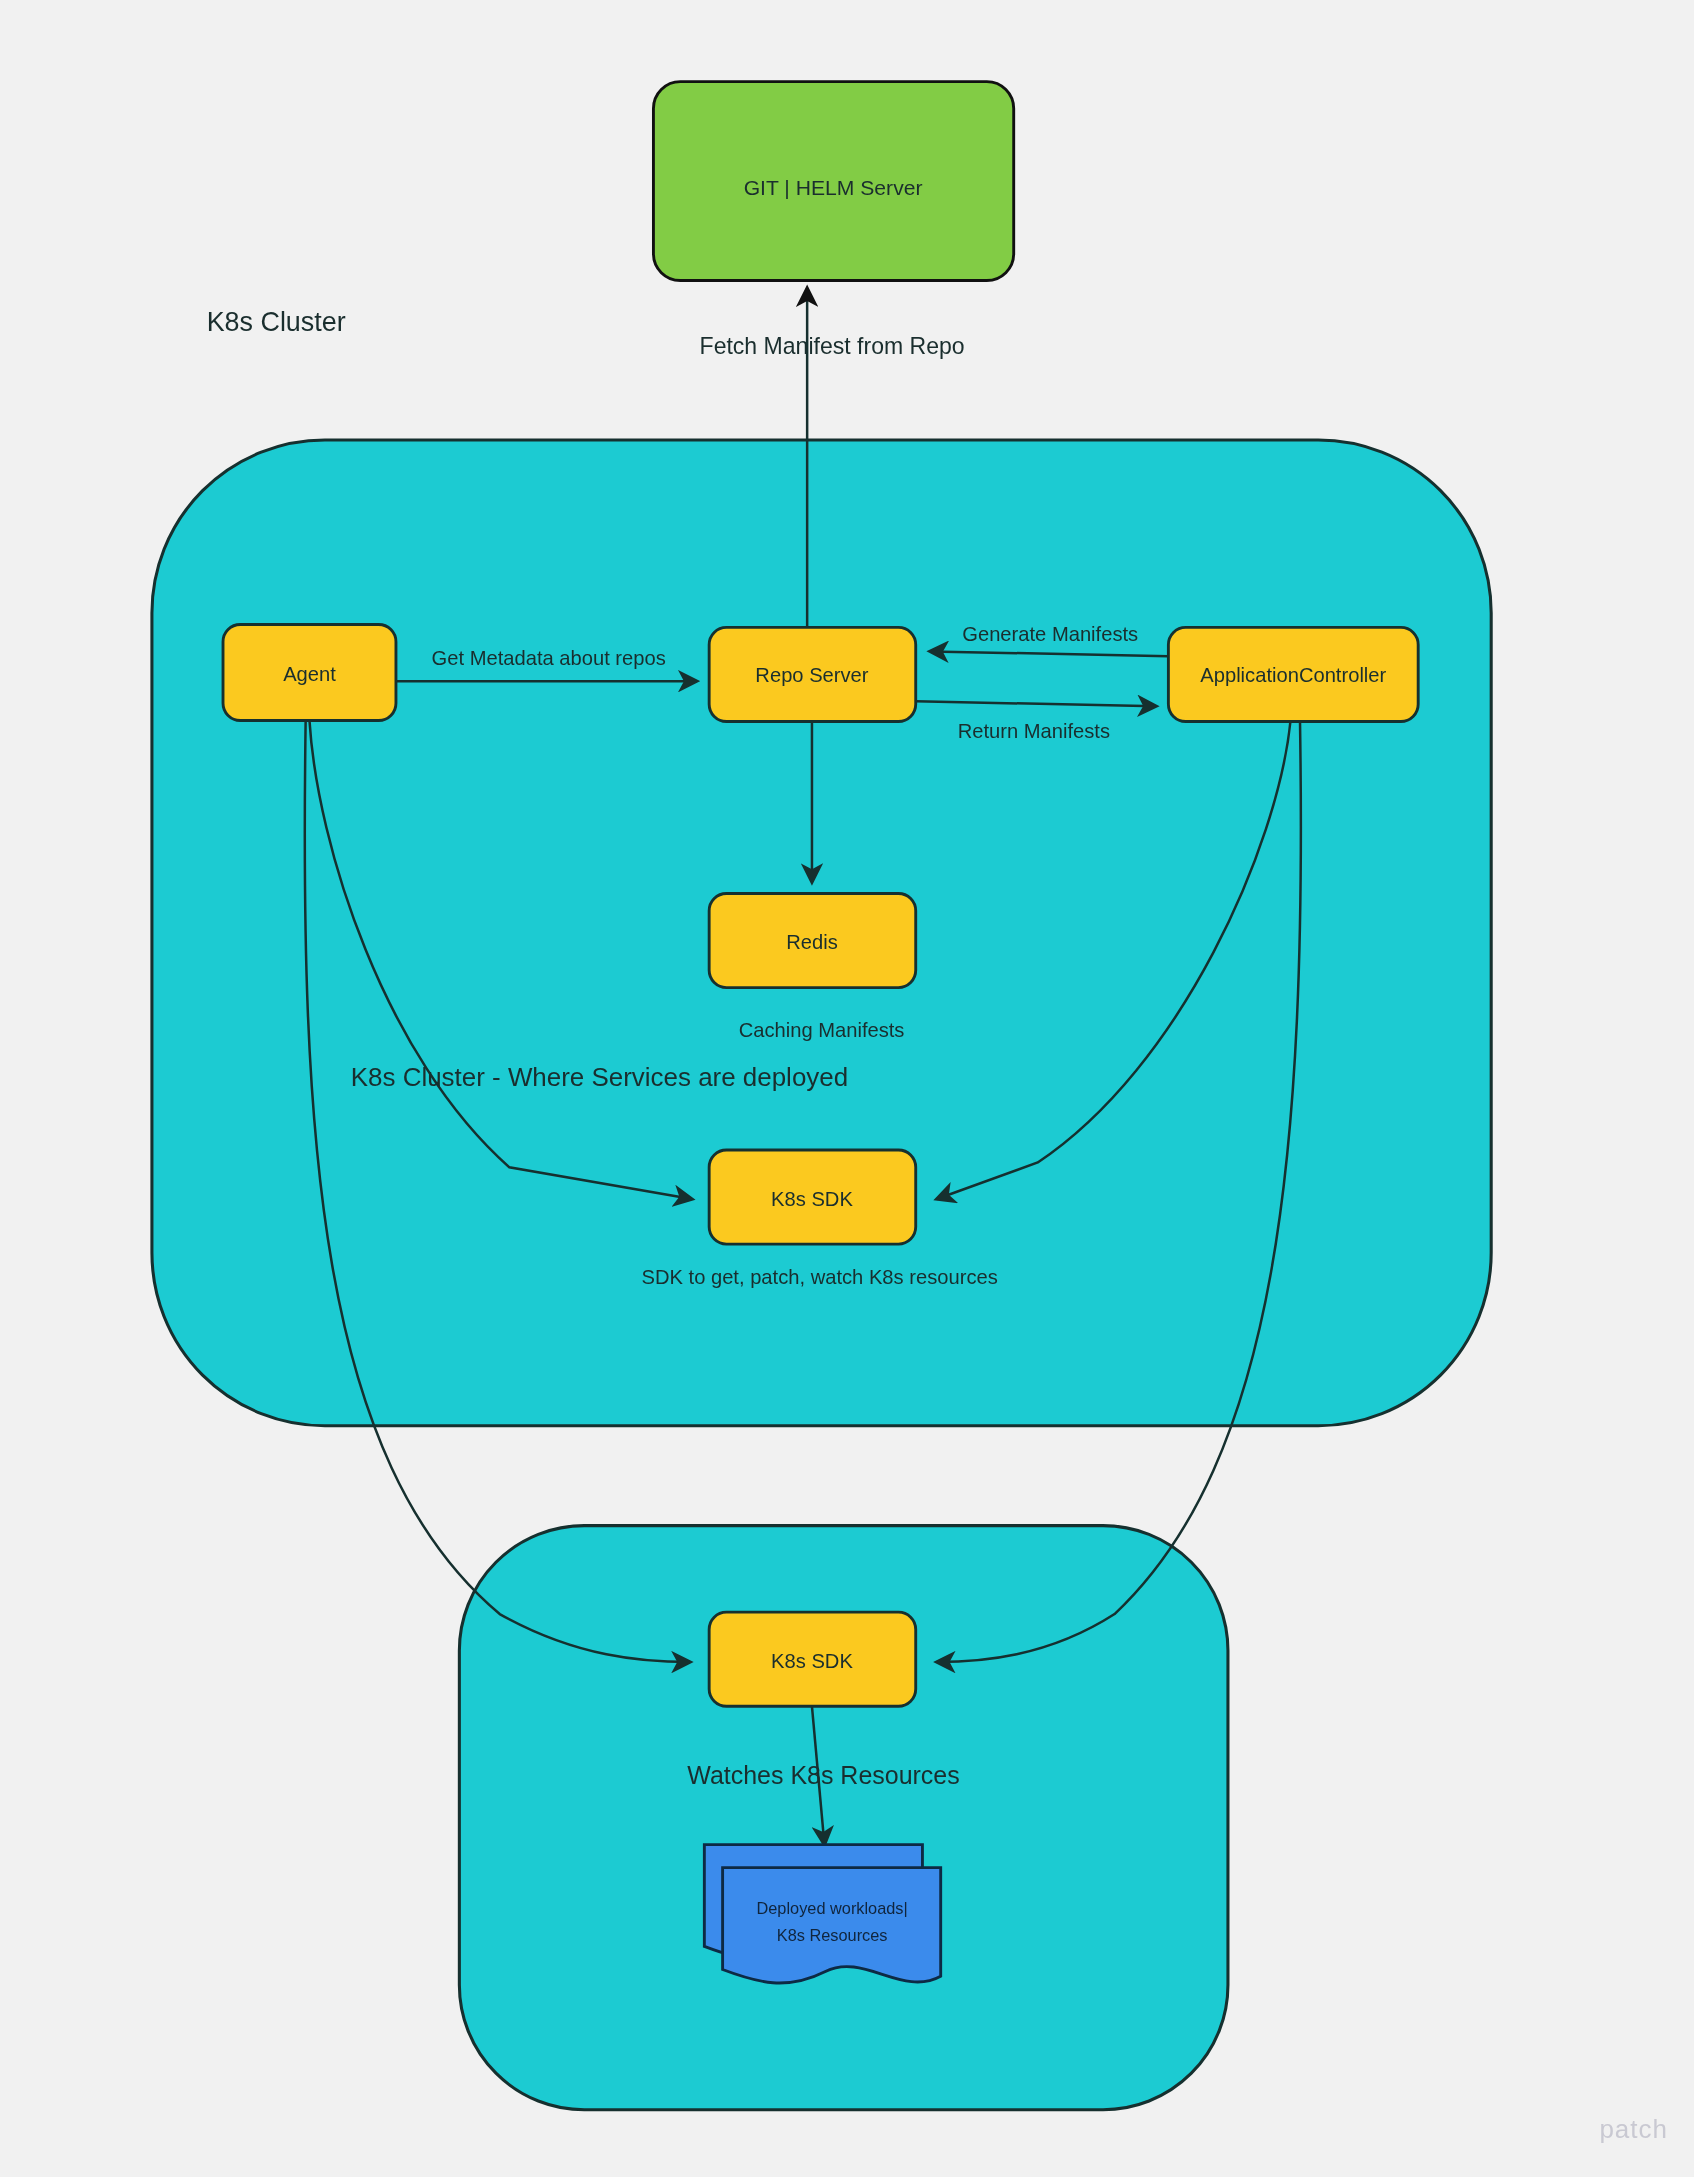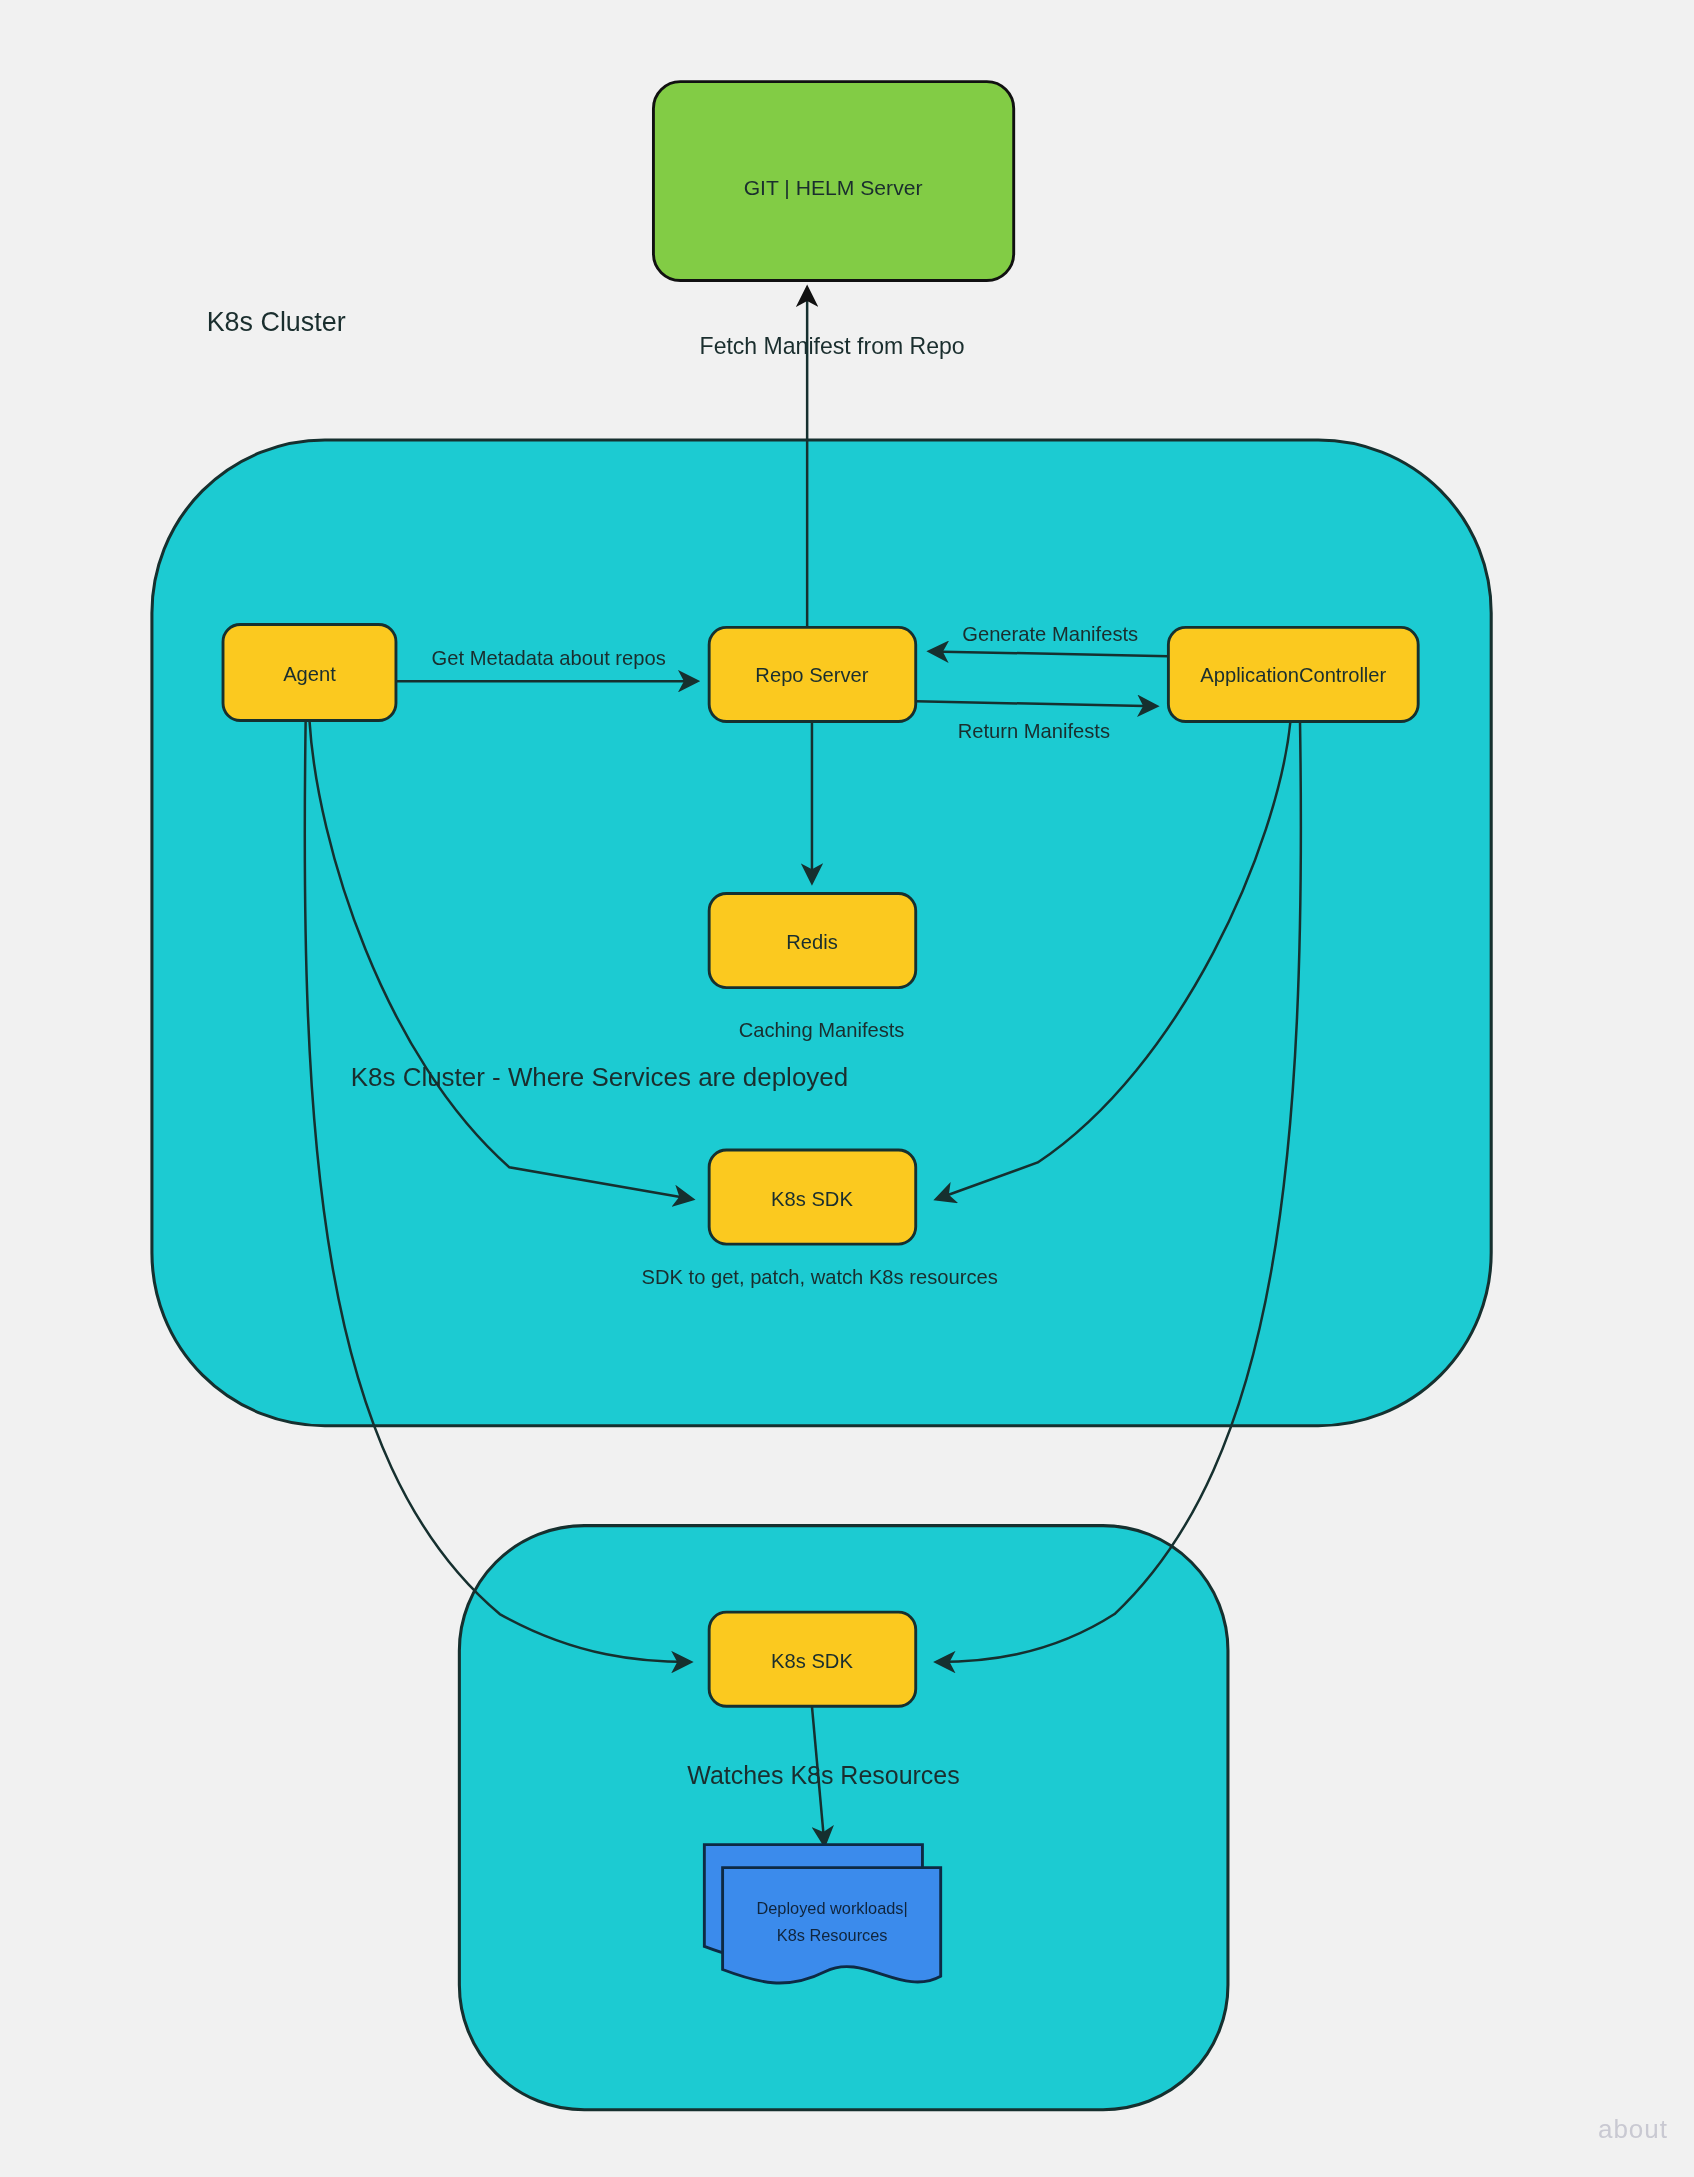--- a/index.html
+++ b/index.html
@@ -139,14 +139,14 @@
 
   <text x="1076" y="768" text-anchor="middle" font-size="21" fill="#1a2e2e" font-family="'Liberation Sans','DejaVu Sans',sans-serif">Return Manifests</text>
 
   <text x="855" y="1079" text-anchor="middle" font-size="21" fill="#1a2e2e" font-family="'Liberation Sans','DejaVu Sans',sans-serif">Caching Manifests</text>
 
   <text x="853" y="1336" text-anchor="middle" font-size="21" fill="#1a2e2e" font-family="'Liberation Sans','DejaVu Sans',sans-serif">SDK to get, patch, watch K8s resources</text>
 
   <text x="857" y="1857" text-anchor="middle" font-size="26" fill="#1a2e2e" font-family="'Liberation Sans','DejaVu Sans',sans-serif">Watches K8s Resources</text>
 </svg>
 
-<div class="wm">about</div>
+<div class="wm">patch</div>
 
 
 </body></html>

